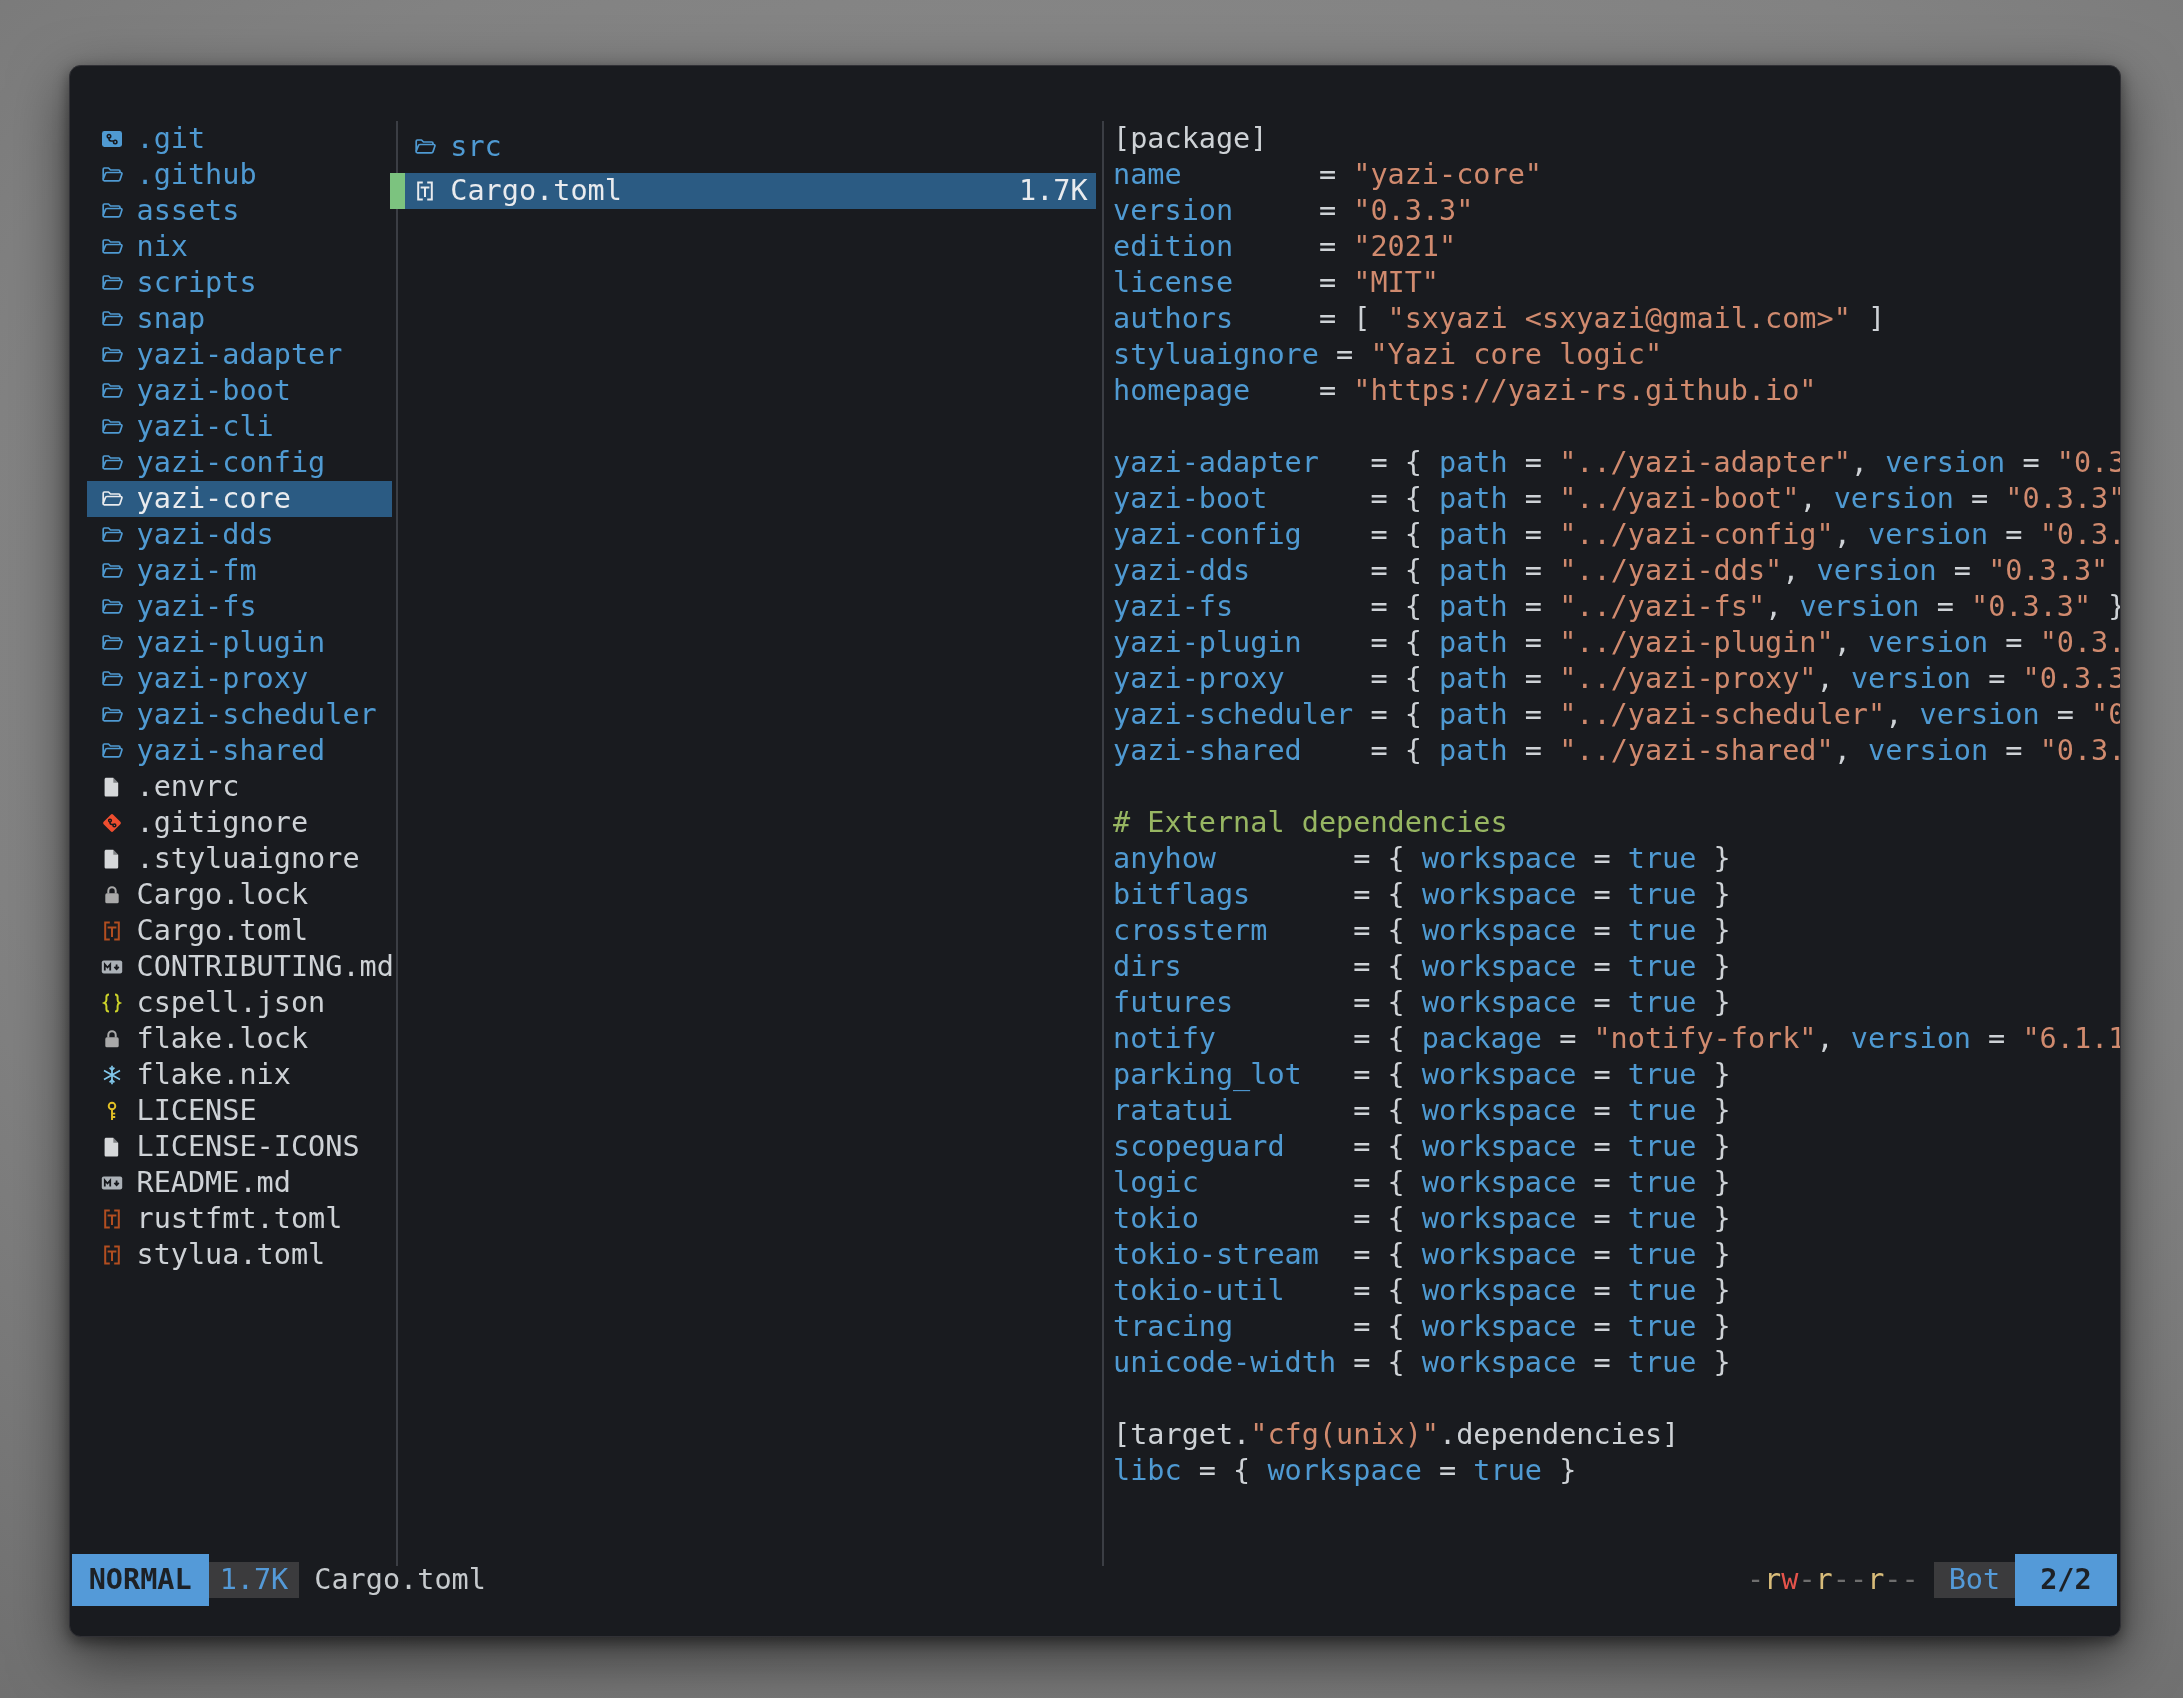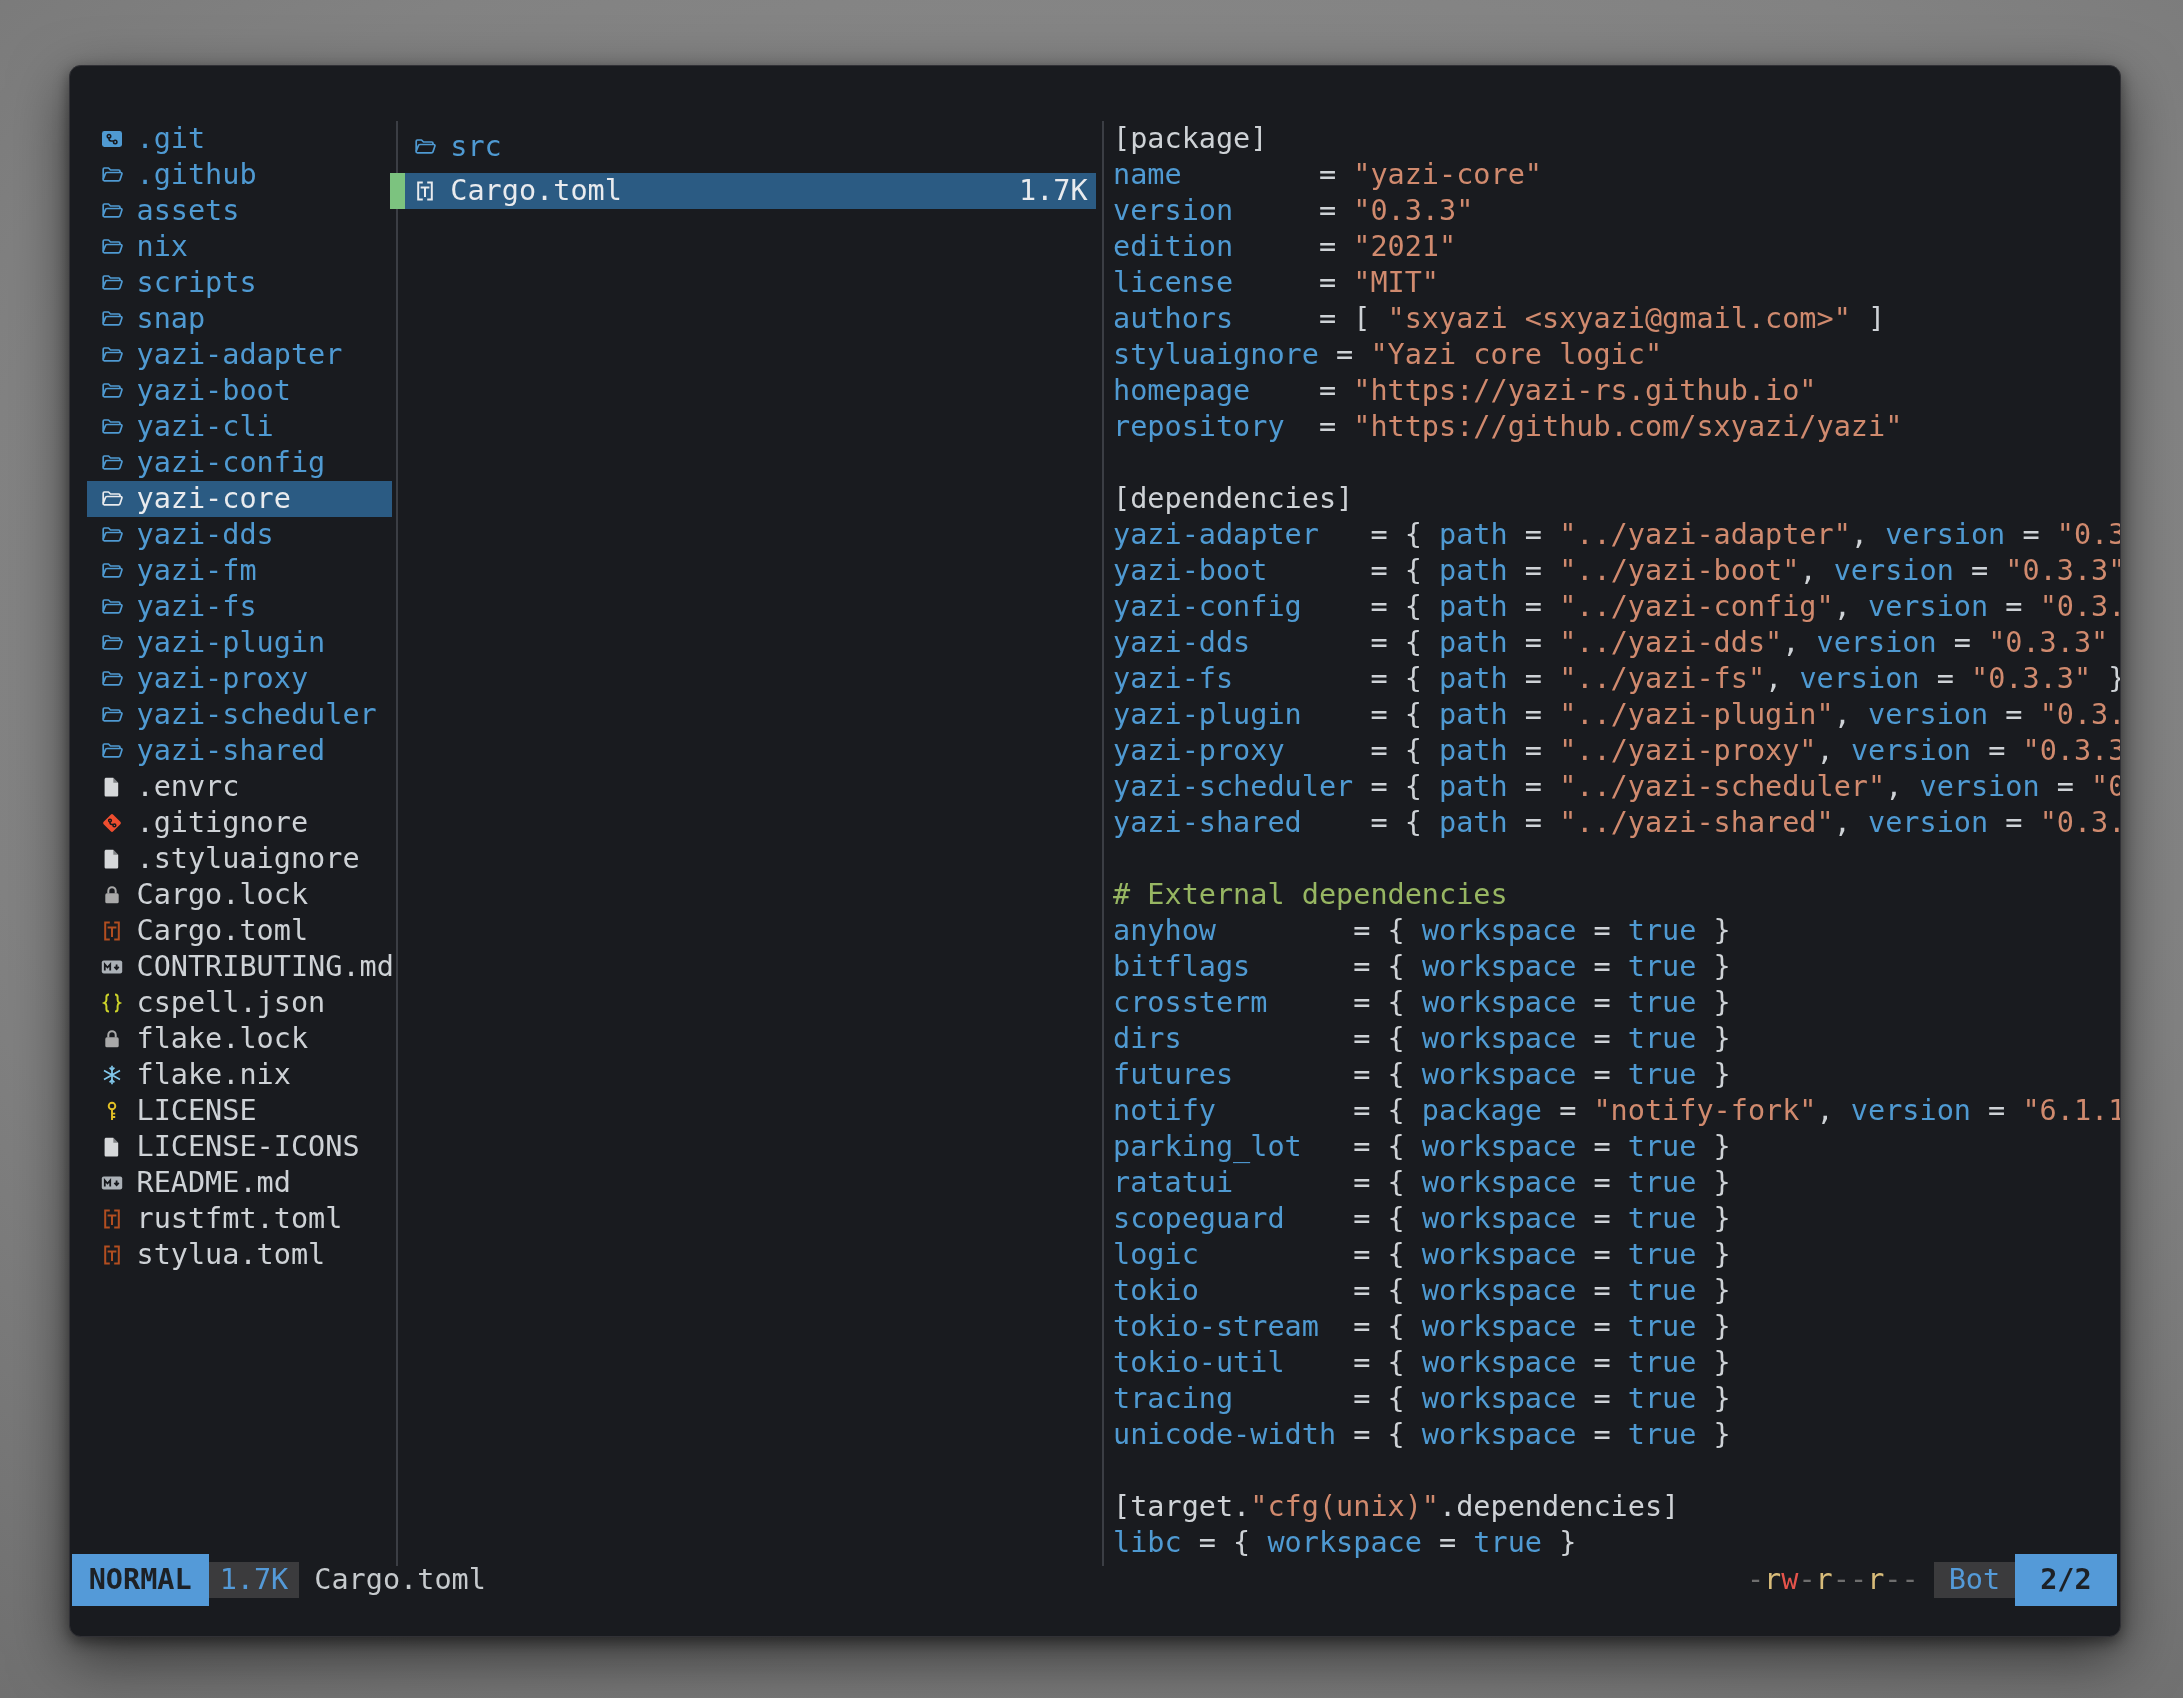--- a/index.html
+++ b/index.html
@@ -396,23 +396,21 @@
 
     <div class="pane pane-preview" id="preview-pane">
         <div class="pline"><span class="tok-p">[package]</span></div>
         <div class="pline"><span class="tok-k">name</span><span class="tok-p">        = </span><span class="tok-s">"yazi-core"</span></div>
         <div class="pline"><span class="tok-k">version</span><span class="tok-p">     = </span><span class="tok-s">"0.3.3"</span></div>
         <div class="pline"><span class="tok-k">edition</span><span class="tok-p">     = </span><span class="tok-s">"2021"</span></div>
         <div class="pline"><span class="tok-k">license</span><span class="tok-p">     = </span><span class="tok-s">"MIT"</span></div>
         <div class="pline"><span class="tok-k">authors</span><span class="tok-p">     = [ </span><span class="tok-s">"sxyazi &lt;sxyazi@gmail.com&gt;"</span><span class="tok-p"> ]</span></div>
         <div class="pline"><span class="tok-k">styluaignore</span><span class="tok-p"> = </span><span class="tok-s">"Yazi core logic"</span></div>
         <div class="pline"><span class="tok-k">homepage</span><span class="tok-p">    = </span><span class="tok-s">"https://yazi-rs.github.io"</span></div>
-        <div class="pline"><span class="tok-k">repository</span><span class="tok-p">  = </span><span class="tok-s">"https://github.com/sxyazi/yazi"</span></div>
         <div class="pline"></div>
-        <div class="pline"><span class="tok-p">[dependencies]</span></div>
         <div class="pline"><span class="tok-k">yazi-adapter</span><span class="tok-p">   = { </span><span class="tok-k">path</span><span class="tok-p"> = </span><span class="tok-s">"../yazi-adapter"</span><span class="tok-p">, </span><span class="tok-k">version</span><span class="tok-p"> = </span><span class="tok-s">"0.3</span></div>
         <div class="pline"><span class="tok-k">yazi-boot</span><span class="tok-p">      = { </span><span class="tok-k">path</span><span class="tok-p"> = </span><span class="tok-s">"../yazi-boot"</span><span class="tok-p">, </span><span class="tok-k">version</span><span class="tok-p"> = </span><span class="tok-s">"0.3.3"</span></div>
         <div class="pline"><span class="tok-k">yazi-config</span><span class="tok-p">    = { </span><span class="tok-k">path</span><span class="tok-p"> = </span><span class="tok-s">"../yazi-config"</span><span class="tok-p">, </span><span class="tok-k">version</span><span class="tok-p"> = </span><span class="tok-s">"0.3.</span></div>
         <div class="pline"><span class="tok-k">yazi-dds</span><span class="tok-p">       = { </span><span class="tok-k">path</span><span class="tok-p"> = </span><span class="tok-s">"../yazi-dds"</span><span class="tok-p">, </span><span class="tok-k">version</span><span class="tok-p"> = </span><span class="tok-s">"0.3.3"</span></div>
         <div class="pline"><span class="tok-k">yazi-fs</span><span class="tok-p">        = { </span><span class="tok-k">path</span><span class="tok-p"> = </span><span class="tok-s">"../yazi-fs"</span><span class="tok-p">, </span><span class="tok-k">version</span><span class="tok-p"> = </span><span class="tok-s">"0.3.3"</span><span class="tok-p"> }</span></div>
         <div class="pline"><span class="tok-k">yazi-plugin</span><span class="tok-p">    = { </span><span class="tok-k">path</span><span class="tok-p"> = </span><span class="tok-s">"../yazi-plugin"</span><span class="tok-p">, </span><span class="tok-k">version</span><span class="tok-p"> = </span><span class="tok-s">"0.3.</span></div>
         <div class="pline"><span class="tok-k">yazi-proxy</span><span class="tok-p">     = { </span><span class="tok-k">path</span><span class="tok-p"> = </span><span class="tok-s">"../yazi-proxy"</span><span class="tok-p">, </span><span class="tok-k">version</span><span class="tok-p"> = </span><span class="tok-s">"0.3.3</span></div>
         <div class="pline"><span class="tok-k">yazi-scheduler</span><span class="tok-p"> = { </span><span class="tok-k">path</span><span class="tok-p"> = </span><span class="tok-s">"../yazi-scheduler"</span><span class="tok-p">, </span><span class="tok-k">version</span><span class="tok-p"> = </span><span class="tok-s">"0</span></div>
         <div class="pline"><span class="tok-k">yazi-shared</span><span class="tok-p">    = { </span><span class="tok-k">path</span><span class="tok-p"> = </span><span class="tok-s">"../yazi-shared"</span><span class="tok-p">, </span><span class="tok-k">version</span><span class="tok-p"> = </span><span class="tok-s">"0.3.</span></div>
         <div class="pline"></div>

